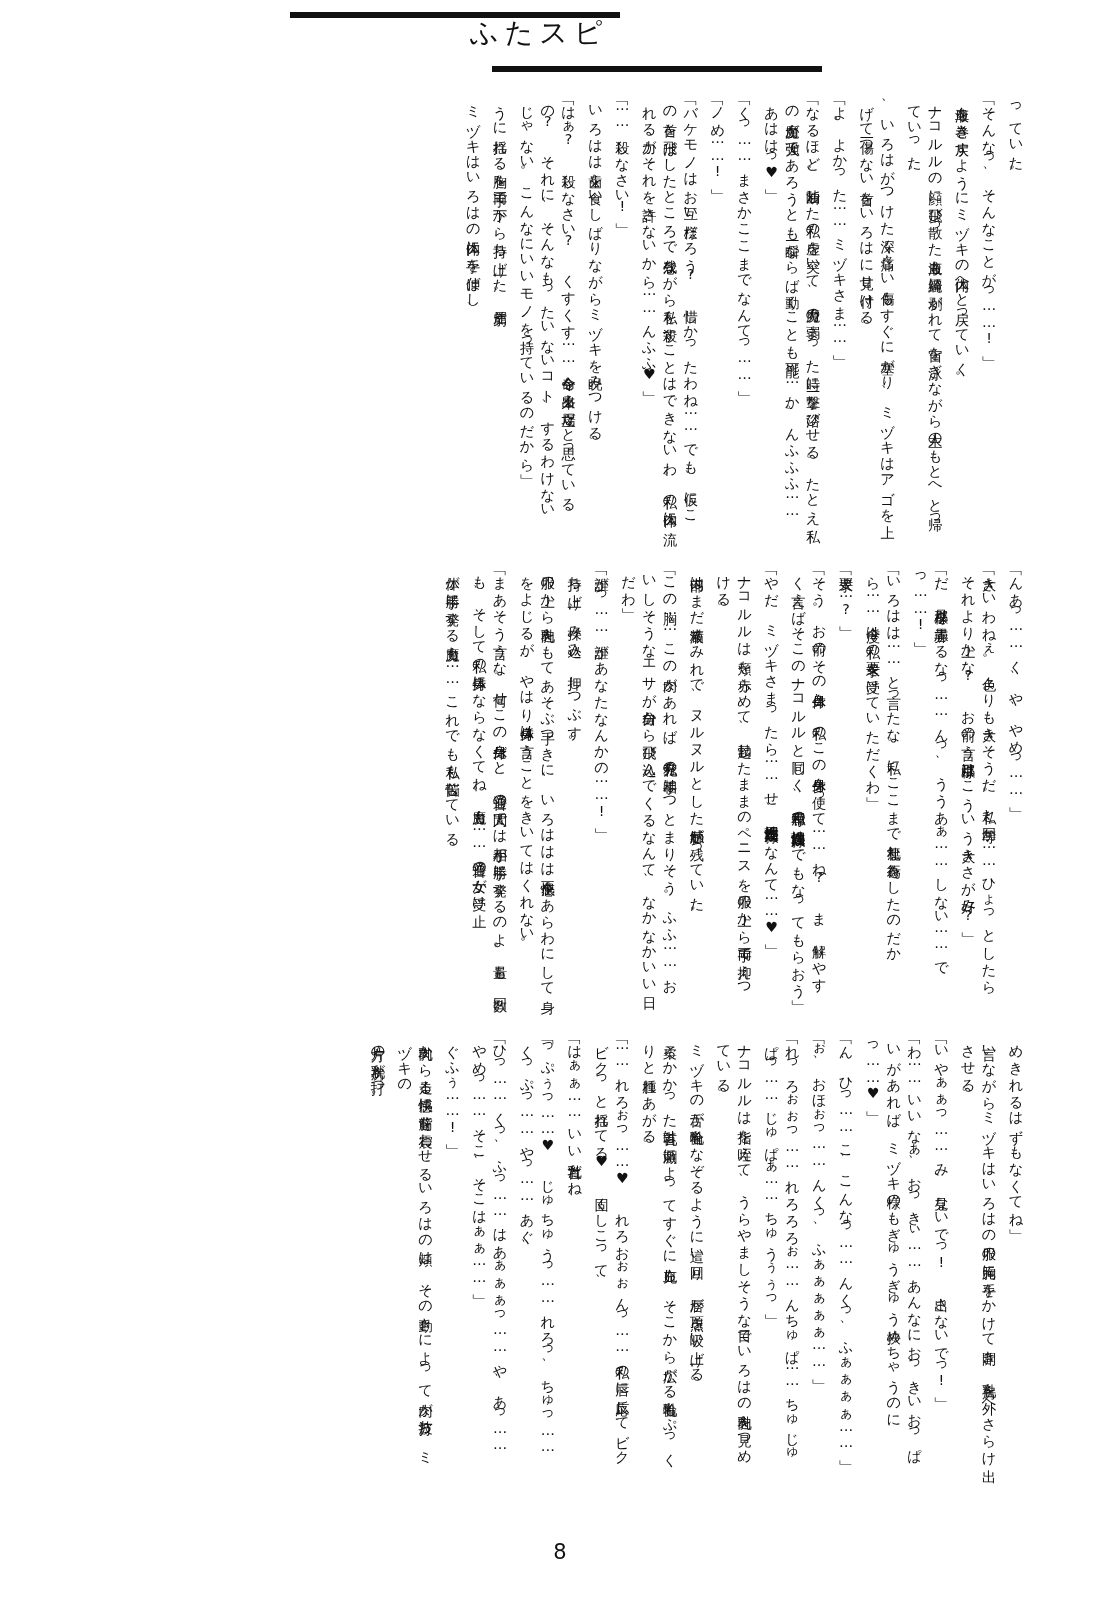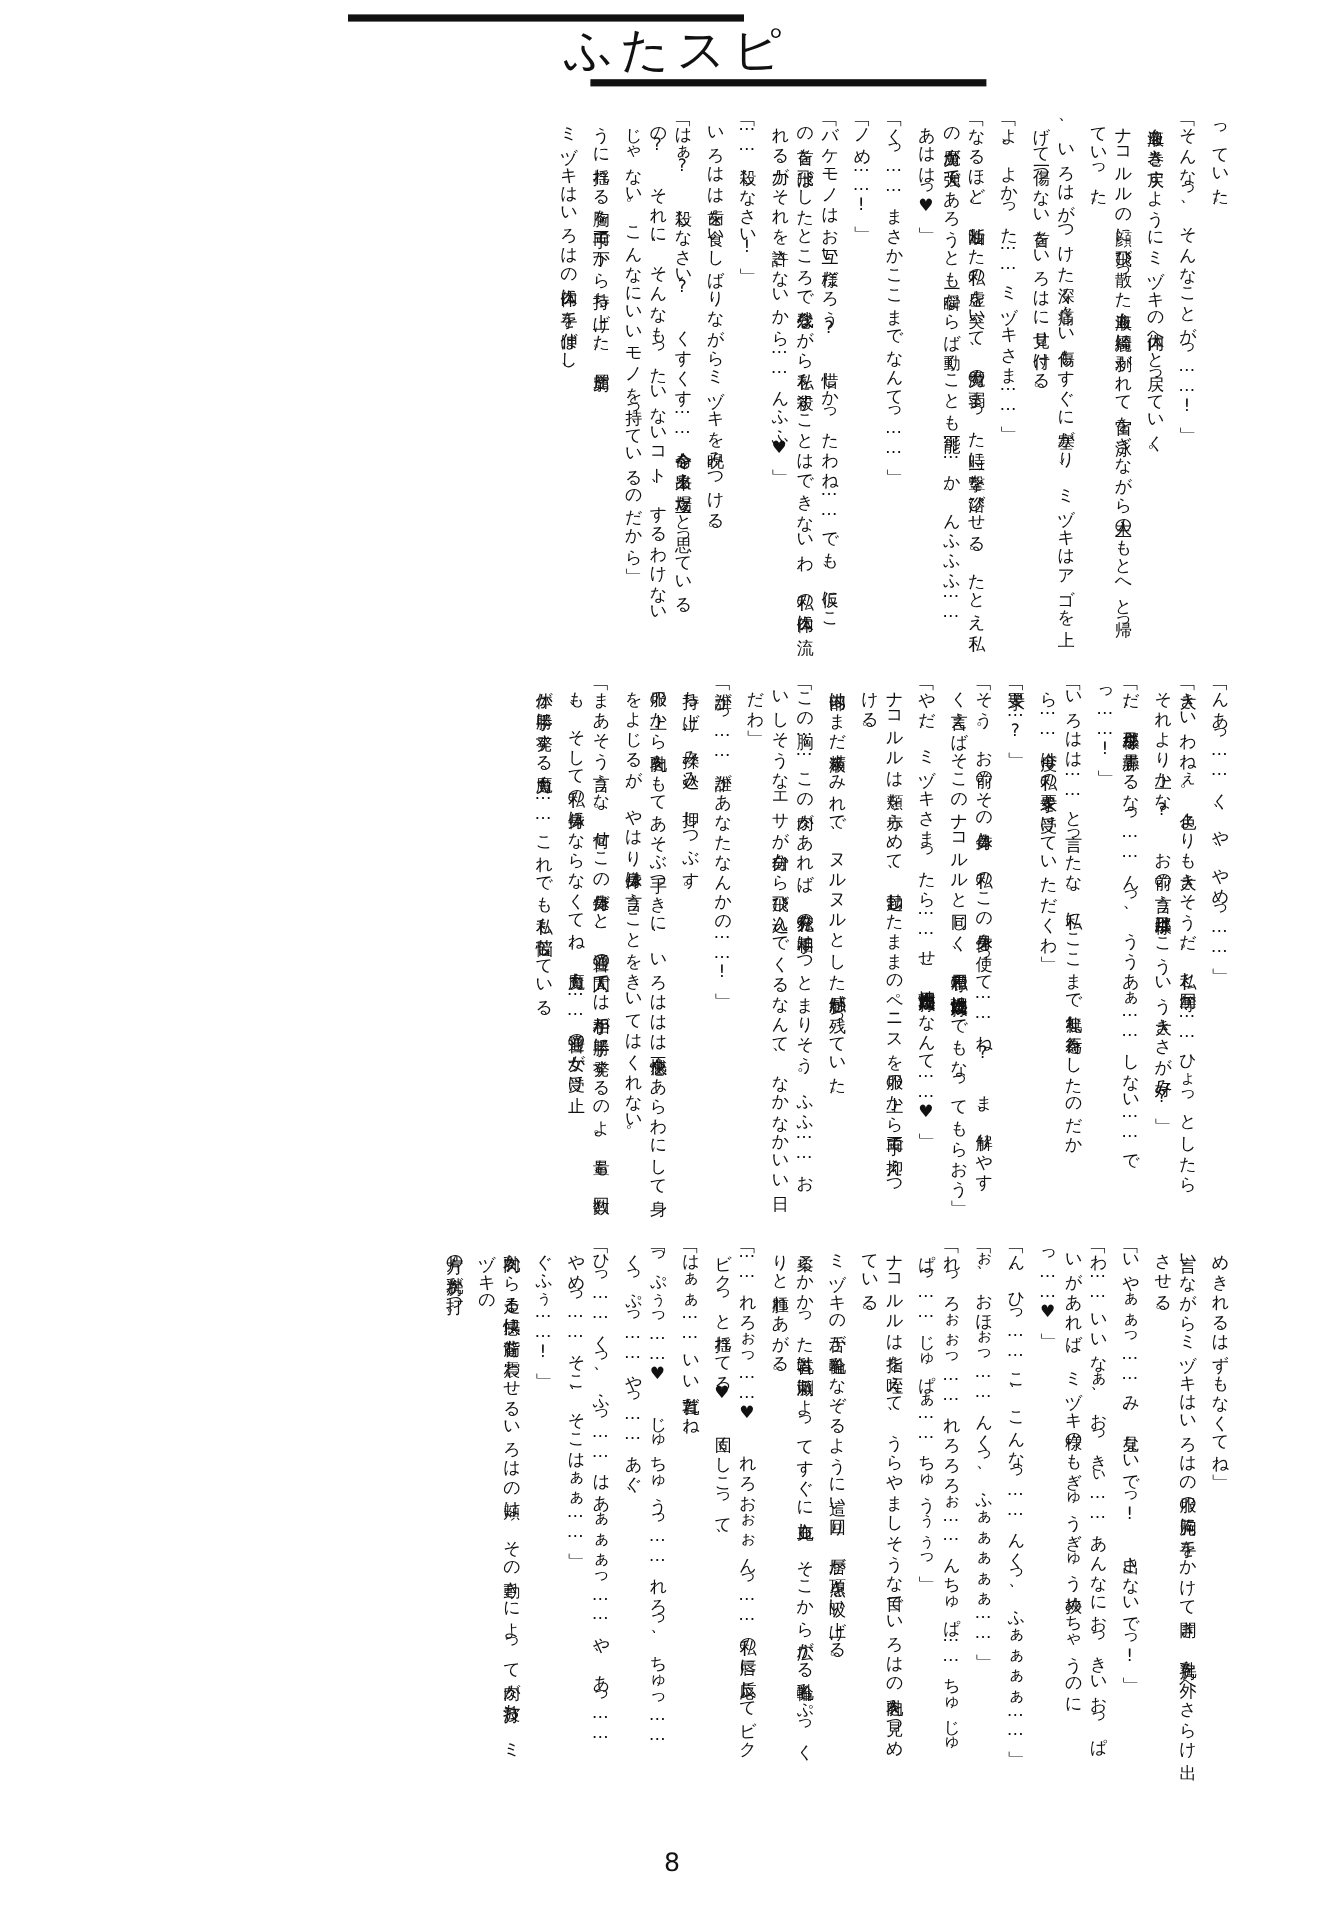--- a/index.html
+++ b/index.html
@@ -38,21 +38,21 @@
     left: 492px;
     top: 66px;
     width: 330px;
     height: 6px;
     background: #111;
   }
   .title {
     position: absolute;
     left: 470px;
     top: 14px;
-    font-size: 40px;
+    font-size: 28px;
     letter-spacing: 6px;
     font-family: "DejaVu Sans", "Liberation Sans", sans-serif;
     font-weight: 400;
     color: #111;
     white-space: nowrap;
   }
 
   
   .block {
     position: absolute;

